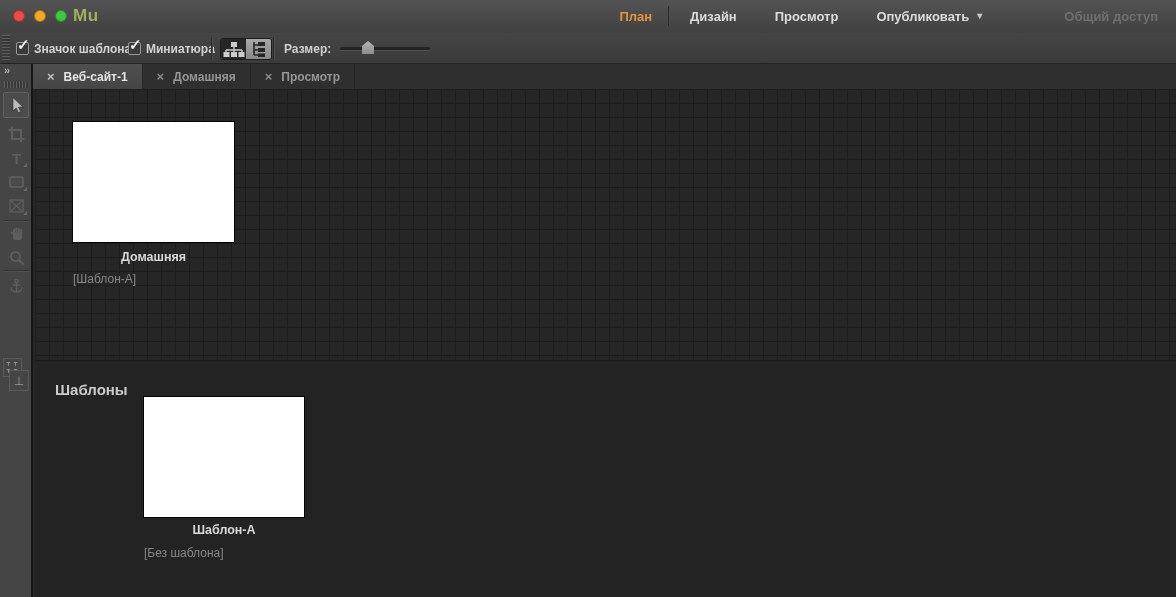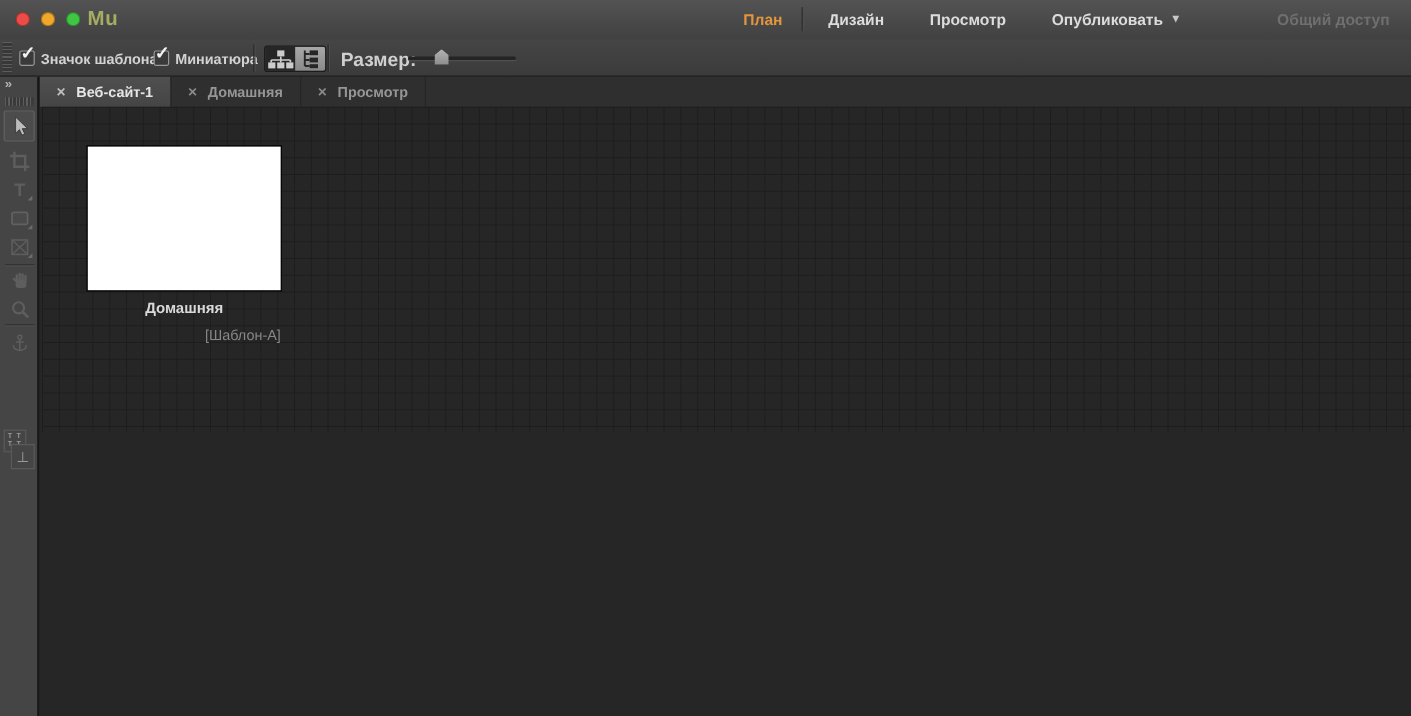--- a/index.html
+++ b/index.html
@@ -30,21 +30,21 @@
   .checkbox{position:absolute;top:9px;width:13px;height:13px;background:#3a3a3a;
     border:1px solid #989898;border-radius:2px;}
   .checkbox .check{position:absolute;left:0px;top:-6px;font-size:15px;font-weight:bold;color:#f2f2f2;line-height:1;}
   .cb-label{position:absolute;top:9px;font-size:12px;font-weight:600;color:#d2d2d2;white-space:nowrap;}
   .ob-divider{position:absolute;top:4px;width:1px;height:23px;background:#2c2c2c;box-shadow:1px 0 0 #4c4c4c;}
   .view-toggle{position:absolute;left:220px;top:5px;width:52px;height:22px;display:flex;
     border:1px solid #1c1c1c;border-radius:3px;overflow:hidden;}
   .vt-btn{width:26px;height:100%;display:flex;align-items:center;justify-content:center;}
   .vt-btn.dark{background:#262626;}
   .vt-btn.lit{background:linear-gradient(#a8a8a8,#8a8a8a);}
-  .size-label{position:absolute;left:284px;top:9px;font-size:16px;font-weight:600;color:#cfcfcf;}
+  .size-label{position:absolute;left:284px;top:9px;font-size:12px;font-weight:600;color:#cfcfcf;}
   .slider{position:absolute;left:340px;top:14px;width:90px;height:3px;background:#242424;
     border-radius:2px;box-shadow:0 1px 0 #4f4f4f;}
   .slider-thumb{position:absolute;top:-6px;width:12px;height:13px;background:linear-gradient(#b4b4b4,#8d8d8d);
     clip-path:polygon(50% 0,100% 38%,100% 100%,0 100%,0 38%);}
 
   
   .tabbar{position:absolute;left:33px;top:64px;width:1143px;height:25px;background:#2f2f2f;display:flex;}
   .tab{height:25px;display:flex;align-items:center;padding:0 14px;font-size:12px;font-weight:600;
     color:#969696;border-right:1px solid #262626;cursor:default;}
   .tab .close{margin-right:9px;font-size:13px;color:#8a8a8a;line-height:1;}
@@ -73,21 +73,21 @@
   
   .canvas{position:absolute;left:35px;top:89px;width:1141px;height:508px;}
   .sitemap-area{position:absolute;left:0;top:0;width:1141px;height:271px;background-color:#262626;
     background-image:linear-gradient(#1d1d1d 1px,transparent 1px),linear-gradient(90deg,#1d1d1d 1px,transparent 1px);
     background-size:14px 14px;}
   .templates-area{position:absolute;left:0;top:271px;width:1141px;height:237px;background:#232323;
     border-top:1px solid #1a1a1a;}
   .page-thumb{position:absolute;background:#fff;outline:1px solid #050505;}
   .pt-home{left:38px;top:33px;width:161px;height:120px;}
   .pt-label{position:absolute;text-align:center;font-size:12.5px;font-weight:bold;color:#d9d9d9;}
-  .pt-sub{position:absolute;text-align:right;font-size:12px;color:#878787;}
+  .pt-sub{position:absolute;text-align:left;font-size:12px;color:#878787;}
   .home-label{left:38px;top:161px;width:161px;}
   .home-sub{left:38px;top:183px;width:161px;}
   .section-header{position:absolute;left:20px;top:20px;font-size:15px;font-weight:600;color:#cbcbcb;}
   .pt-template{left:109px;top:36px;width:160px;height:120px;}
   .tpl-label{left:109px;top:162px;width:160px;}
   .tpl-sub{left:109px;top:185px;width:160px;}
 </style>
 </head>
 <body>
 
@@ -244,15 +244,21 @@
   </aside>
 
   <main class="canvas">
 
     <section class="sitemap-area">
       <div class="page-thumb pt-home"></div>
       <div class="pt-label home-label">Домашняя</div>
       <div class="pt-sub home-sub">[Шаблон-А]</div>
     </section>
 
+    <section class="templates-area">
+      <div class="section-header">Шаблоны</div>
+      <div class="page-thumb pt-template"></div>
+      <div class="pt-label tpl-label">Шаблон-А</div>
+      <div class="pt-sub tpl-sub">[Без шаблона]</div>
+    </section>
 
   </main>
 </div>
 
 </body></html>

